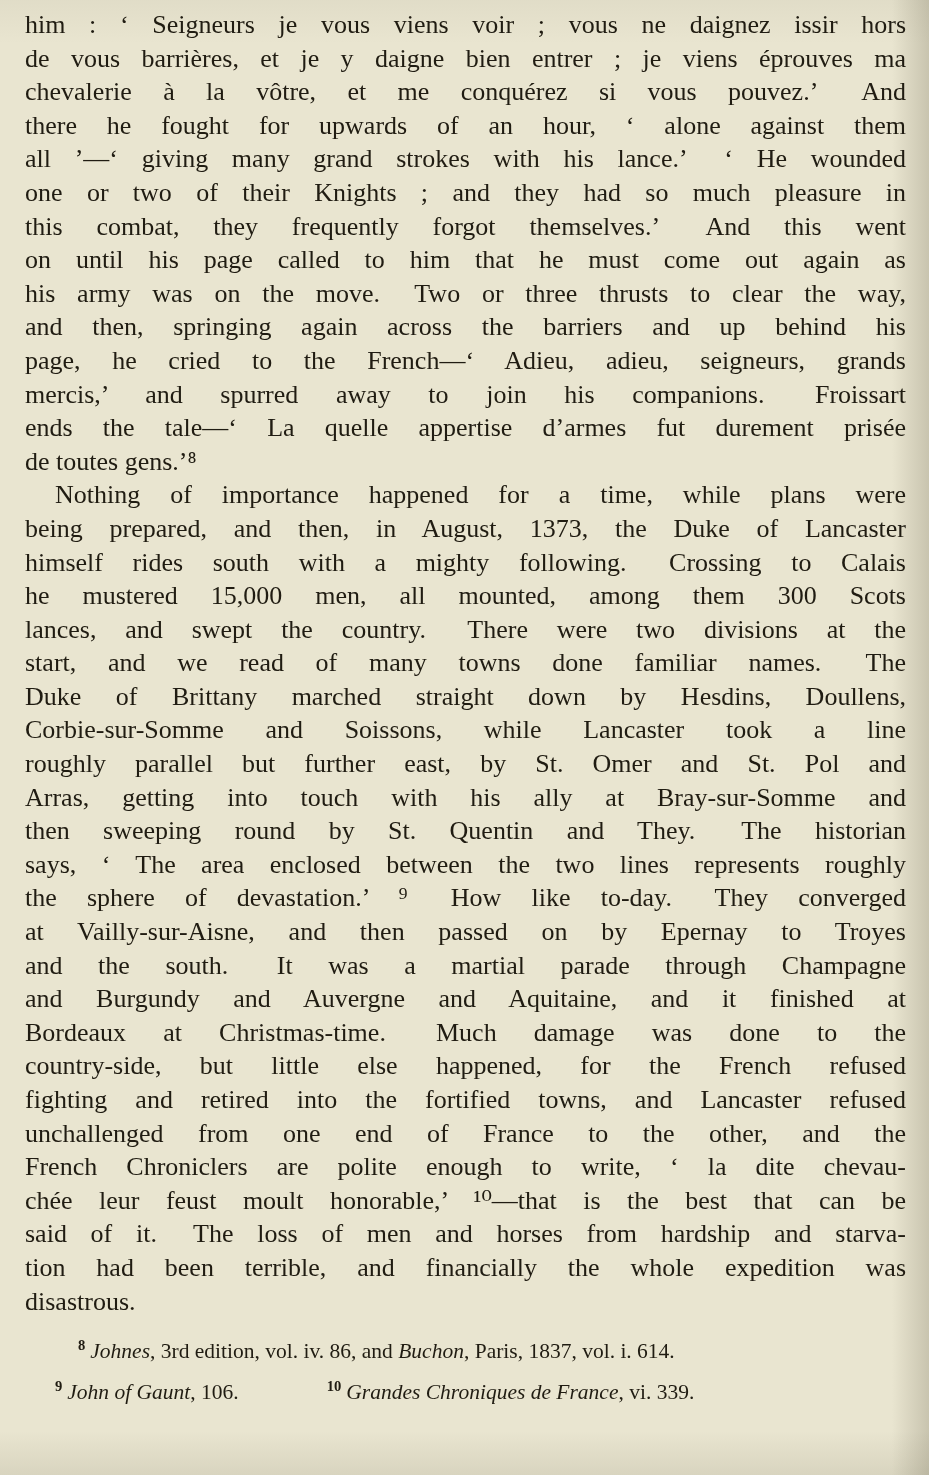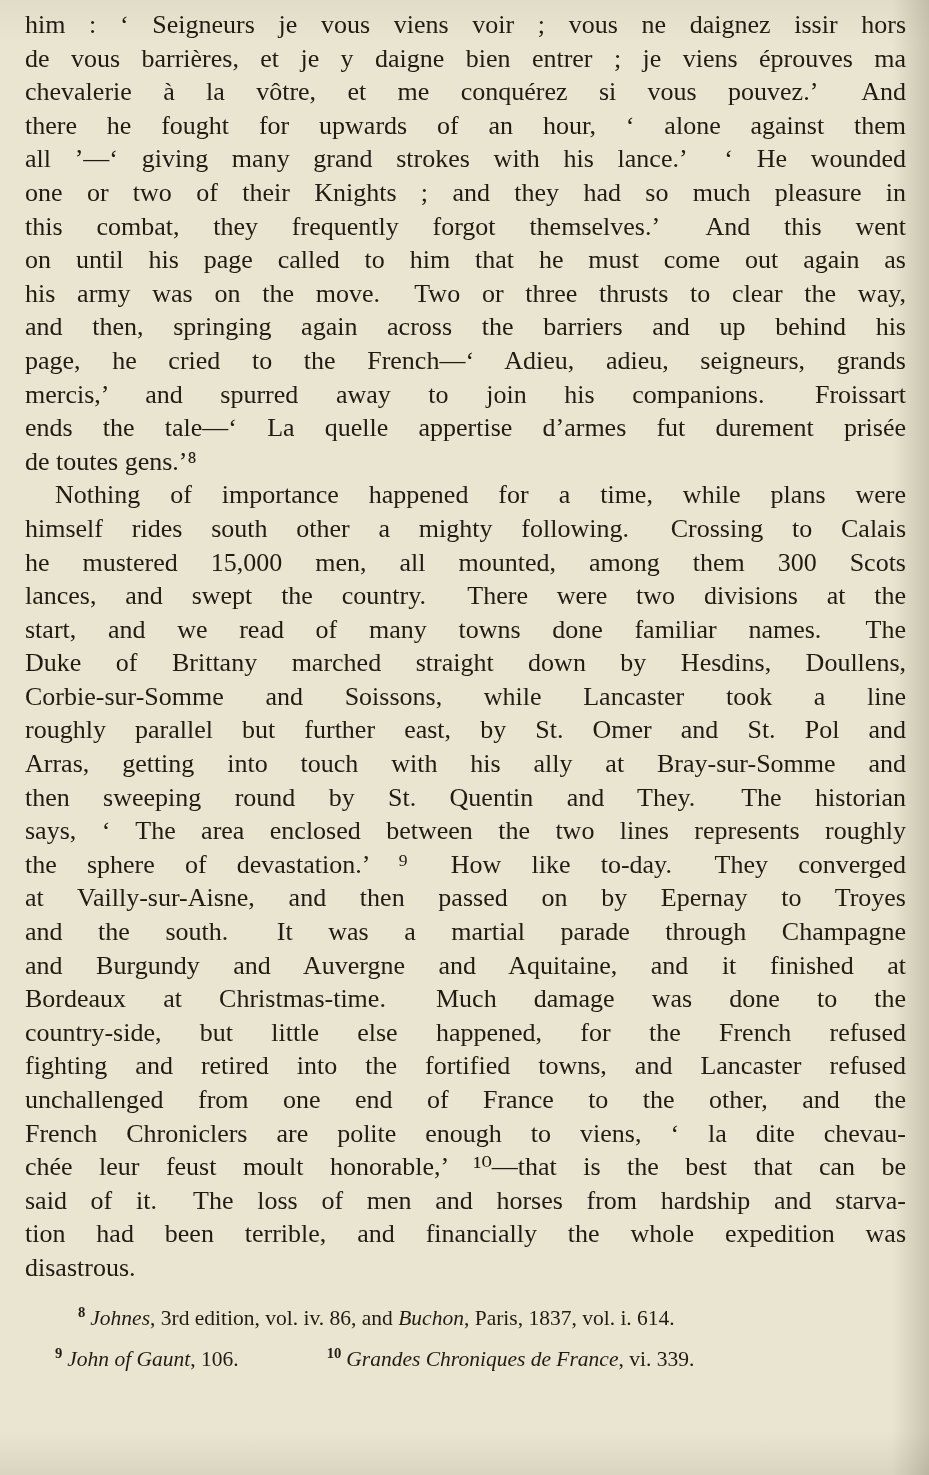--- a/index.html
+++ b/index.html
@@ -76,39 +76,40 @@
           <div class="tline">page, he cried to the French—‘ Adieu, adieu, seigneurs, grands</div>
           <div class="tline">mercis,’ and spurred away to join his companions.  Froissart</div>
           <div class="tline">ends the tale—‘ La quelle appertise d’armes fut durement prisée</div>
         </div>
       <div class="tline last">de toutes gens.’⁸</div>
     </div>
 
     <div class="para">
       <div class="tline indent">Nothing of importance happened for a time, while plans were</div>
       <div>
-          <div class="tline">himself rides south other a mighty following.  Crossing to Calais</div>
+          <div class="tline">being prepared, and then, in August, 1373, the Duke of Lancaster</div>
+          <div class="tline">himself rides south with a mighty following.  Crossing to Calais</div>
           <div class="tline">he mustered 15,000 men, all mounted, among them 300 Scots</div>
           <div class="tline">lances, and swept the country.  There were two divisions at the</div>
           <div class="tline">start, and we read of many towns done familiar names.  The</div>
           <div class="tline">Duke of Brittany marched straight down by Hesdins, Doullens,</div>
           <div class="tline">Corbie-sur-Somme and Soissons, while Lancaster took a line</div>
           <div class="tline">roughly parallel but further east, by St. Omer and St. Pol and</div>
           <div class="tline">Arras, getting into touch with his ally at Bray-sur-Somme and</div>
           <div class="tline">then sweeping round by St. Quentin and They.  The historian</div>
           <div class="tline">says, ‘ The area enclosed between the two lines represents roughly</div>
           <div class="tline">the sphere of devastation.’ ⁹  How like to-day.  They converged</div>
           <div class="tline">at Vailly-sur-Aisne, and then passed on by Epernay to Troyes</div>
           <div class="tline">and the south.  It was a martial parade through Champagne</div>
           <div class="tline">and Burgundy and Auvergne and Aquitaine, and it finished at</div>
           <div class="tline">Bordeaux at Christmas-time.  Much damage was done to the</div>
           <div class="tline">country-side, but little else happened, for the French refused</div>
           <div class="tline">fighting and retired into the fortified towns, and Lancaster refused</div>
           <div class="tline">unchallenged from one end of France to the other, and the</div>
-          <div class="tline">French Chroniclers are polite enough to viens, ‘ la dite chevau-</div>
+          <div class="tline">French Chroniclers are polite enough to write, ‘ la dite chevau-</div>
           <div class="tline">chée leur feust moult honorable,’ ¹⁰—that is the best that can be</div>
           <div class="tline">said of it.  The loss of men and horses from hardship and starva-</div>
           <div class="tline">tion had been terrible, and financially the whole expedition was</div>
         </div>
       <div class="tline last">disastrous.</div>
     </div>
 
   </section>
 
   <footer class="footnotes">

